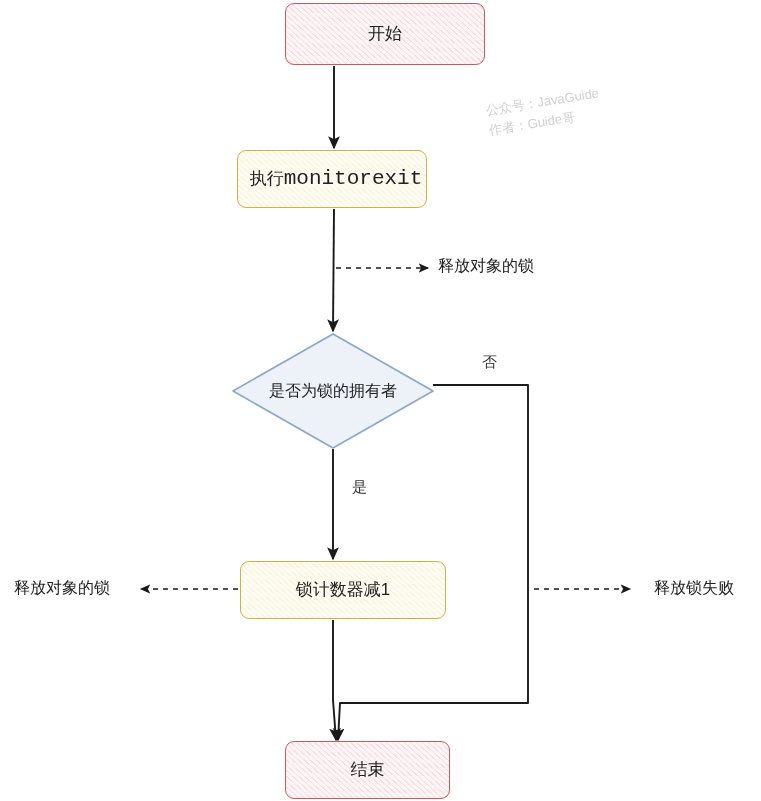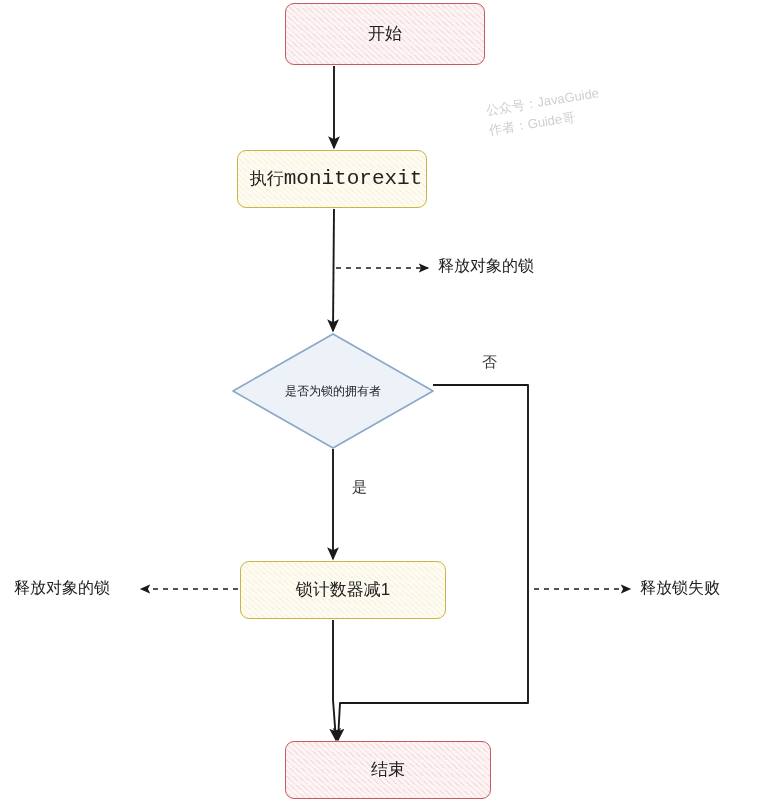--- a/index.html
+++ b/index.html
@@ -58,21 +58,21 @@
   }
   .mono {
     font-family: "Liberation Mono", monospace;
     font-size: 21px;
   }
   .diamond-label {
     position: absolute;
     display: flex;
     align-items: center;
     justify-content: center;
-    font-size: 12px;
+    font-size: 16px;
     color: #222222;
     pointer-events: none;
   }
   .edge-label {
     position: absolute;
     font-size: 15px;
     color: #333333;
     white-space: nowrap;
   }
   .side-label {
@@ -137,29 +137,29 @@
   </div>
 
   <div class="diamond-label" style="left:233px; top:368px; width:200px; height:46px;">
     <span>是否为锁的拥有者</span>
   </div>
 
   <div class="node node-proc" style="left:240px; top:561px; width:206px; height:58px;">
     <span>锁计数器减1</span>
   </div>
 
-  <div class="node node-start" style="left:237px; top:741px; width:206px; height:58px;">
+  <div class="node node-start" style="left:237px; top:741px; width:165px; height:58px;">
     <span>结束</span>
   </div>
 
   <div class="edge-label" style="left:482px; top:353px;">否</div>
   <div class="edge-label" style="left:352px; top:478px;">是</div>
 
   <div class="side-label" style="left:438px; top:256px;">释放对象的锁</div>
   <div class="side-label" style="left:14px; top:578px;">释放对象的锁</div>
-  <div class="side-label" style="left:640px; top:578px;font-family:Liberation Serif, serif;">释放锁失败</div>
+  <div class="side-label" style="left:654px; top:578px;font-family:Liberation Serif, serif;">释放锁失败</div>
 
   <div class="watermark" style="left:487px; top:92px;">
     <div>公众号：JavaGuide</div>
     <div>作者：Guide哥</div>
   </div>
 
 </div>
 
 </body></html>

